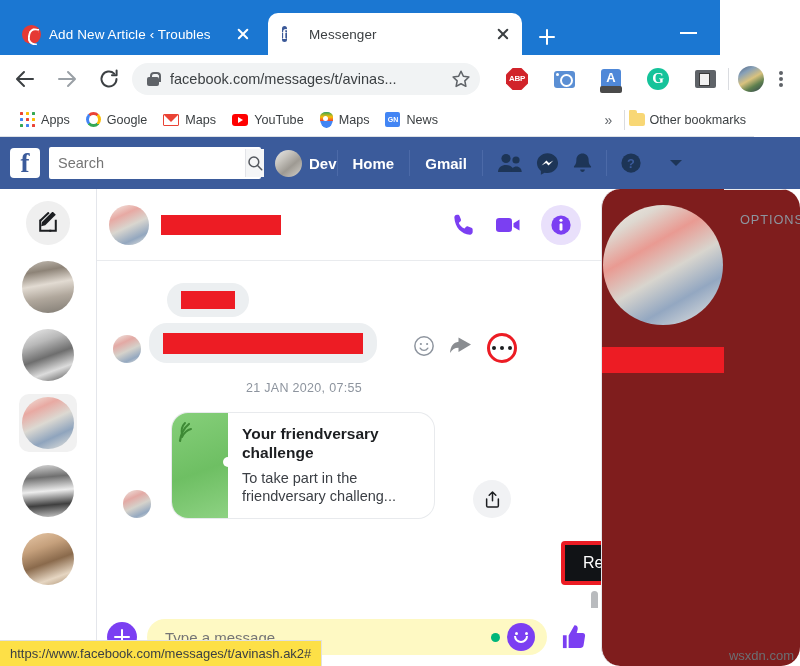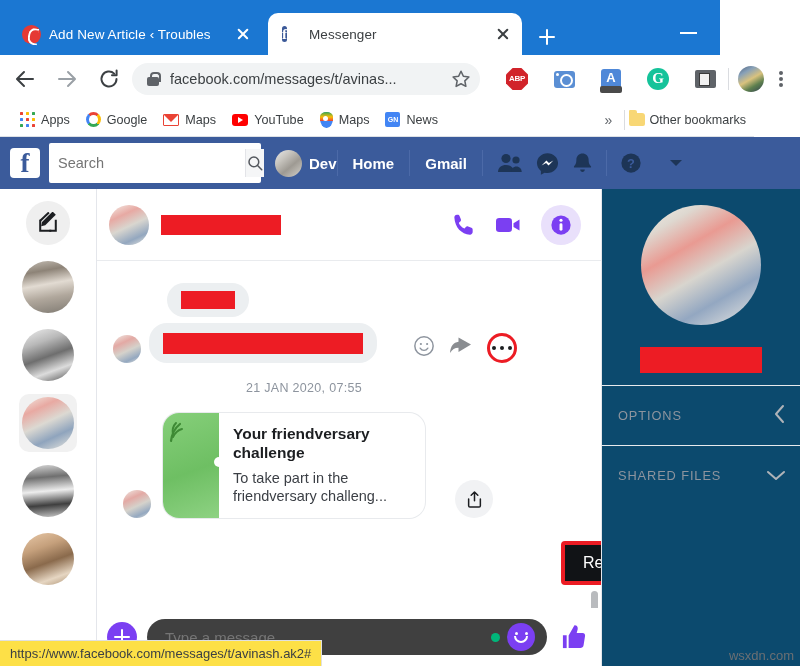--- a/index.html
+++ b/index.html
@@ -244,21 +244,21 @@
     position: absolute; left: 0; top: 137px; width: 800px; height: 52px;
     background: #3b5b9b; display: flex; align-items: center; padding: 0 10px;
   }
   .fb-logo {
     width: 30px; height: 30px; background: #fff; border-radius: 4px;
     color: #3b5b9b; font-family: "Liberation Serif", serif; font-weight: bold;
     font-size: 27px; line-height: 30px; text-align: center; margin-right: 9px;
     cursor: pointer; overflow: hidden;
   }
   .fb-search {
-    width: 212px; height: 40px; background: #fff; border-radius: 2px;
+    width: 212px; height: 32px; background: #fff; border-radius: 2px;
     display: flex; align-items: center;
   }
   .fb-search input {
     flex: 1 1 auto; border: none; outline: none; height: 26px;
     font-size: 14.5px; color: #4b4f56; padding-left: 9px; background: transparent;
     font-family: "Liberation Sans", sans-serif;
   }
   .fb-search-btn {
     width: 46px; height: 28px; background: #f5f6f7; border-left: 1px solid #e3e4e8;
     display: flex; align-items: center; justify-content: center; cursor: pointer;
@@ -360,21 +360,21 @@
     border-left: 7px solid transparent; border-right: 7px solid transparent;
     border-top: 8px solid #111316;
   }
 
   .timestamp {
     text-align: center; font-size: 12.5px; color: #8d949e;
     letter-spacing: 0.3px; margin: 18px 0 0 0; padding-right: 90px;
   }
 
   
-  .card-row { display: flex; align-items: flex-end; gap: 12px; margin-top: 18px; }
+  .card-row { display: flex; align-items: flex-end; gap: 21px; margin-top: 18px; }
   .card {
     width: 262px; background: #fff; border-radius: 16px; overflow: hidden;
     display: flex; box-shadow: 0 0 0 1px #e8eaed;
   }
   .card-thumb {
     width: 56px; flex: 0 0 56px; background: linear-gradient(160deg,#86cf7a 0%,#6ebf63 55%,#8ed283 100%);
     position: relative;
   }
   .card-thumb::after {
     content: ""; position: absolute; right: -5px; top: 44px; width: 10px; height: 10px;
@@ -402,21 +402,21 @@
   .plus-btn {
     width: 30px; height: 30px; border-radius: 50%; background: #7b3ff2;
     position: relative; cursor: pointer; flex: 0 0 30px;
   }
   .plus-btn::before, .plus-btn::after {
     content: ""; position: absolute; background: #fff; border-radius: 1px;
   }
   .plus-btn::before { left: 7px; top: 14px; width: 16px; height: 2.4px; }
   .plus-btn::after { left: 13.8px; top: 7px; width: 2.4px; height: 16px; }
   .input-pill {
-    flex: 1 1 auto; height: 36px; background: #404040; border-radius: 18px;
+    flex: 1 1 auto; height: 36px; background: #fef9c3; border-radius: 18px;
     display: flex; align-items: center; padding: 0 12px 0 18px; min-width: 0;
   }
   .input-pill input {
     flex: 1 1 auto; border: none; background: transparent; outline: none;
     font-size: 15px; color: #8a8d91; font-family: "Liberation Sans", sans-serif;
   }
   .green-dot { width: 9px; height: 9px; border-radius: 50%; background: #00b67a; flex: 0 0 9px; margin-right: 7px; }
   .emoji-btn {
     width: 28px; height: 28px; border-radius: 50%; background: #7b3ff2;
     position: relative; cursor: pointer; flex: 0 0 28px;
@@ -428,21 +428,21 @@
   .emoji-btn i:nth-child(2) { left: 17.5px; }
   .emoji-btn span {
     position: absolute; left: 7px; top: 13px; width: 14px; height: 7px;
     border: 2px solid #fff; border-top: none; border-radius: 0 0 8px 8px;
   }
   .thumb-btn { cursor: pointer; flex: 0 0 34px; display: flex; align-items: center; justify-content: center; }
 
   
   .rpanel {
     width: 199px; flex: 0 0 199px; border-left: 1px solid #e4e6eb;
-    display: flex; flex-direction: column; background: #0c4a6e; overflow: hidden;
+    display: flex; flex-direction: row; background: #7f1d1d; overflow: hidden; border-radius: 19px;
   }
   .rp-top { padding: 16px 0 12px; display: flex; flex-direction: column; align-items: center; }
   .rp-av {
     width: 120px; height: 120px; border-radius: 50%;
     background: linear-gradient(150deg,#f3efe8 0%,#ded8d0 18%,#e99a92 36%,#d8d5ce 55%,#93a7c1 74%,#efece5 100%);
   }
   .rp-name-redact { width: 122px; height: 26px; margin-top: 22px; }
   .rp-row {
     height: 60px; flex: 0 0 60px; border-top: 1px solid #e8eaed;
     display: flex; align-items: center; justify-content: space-between;

